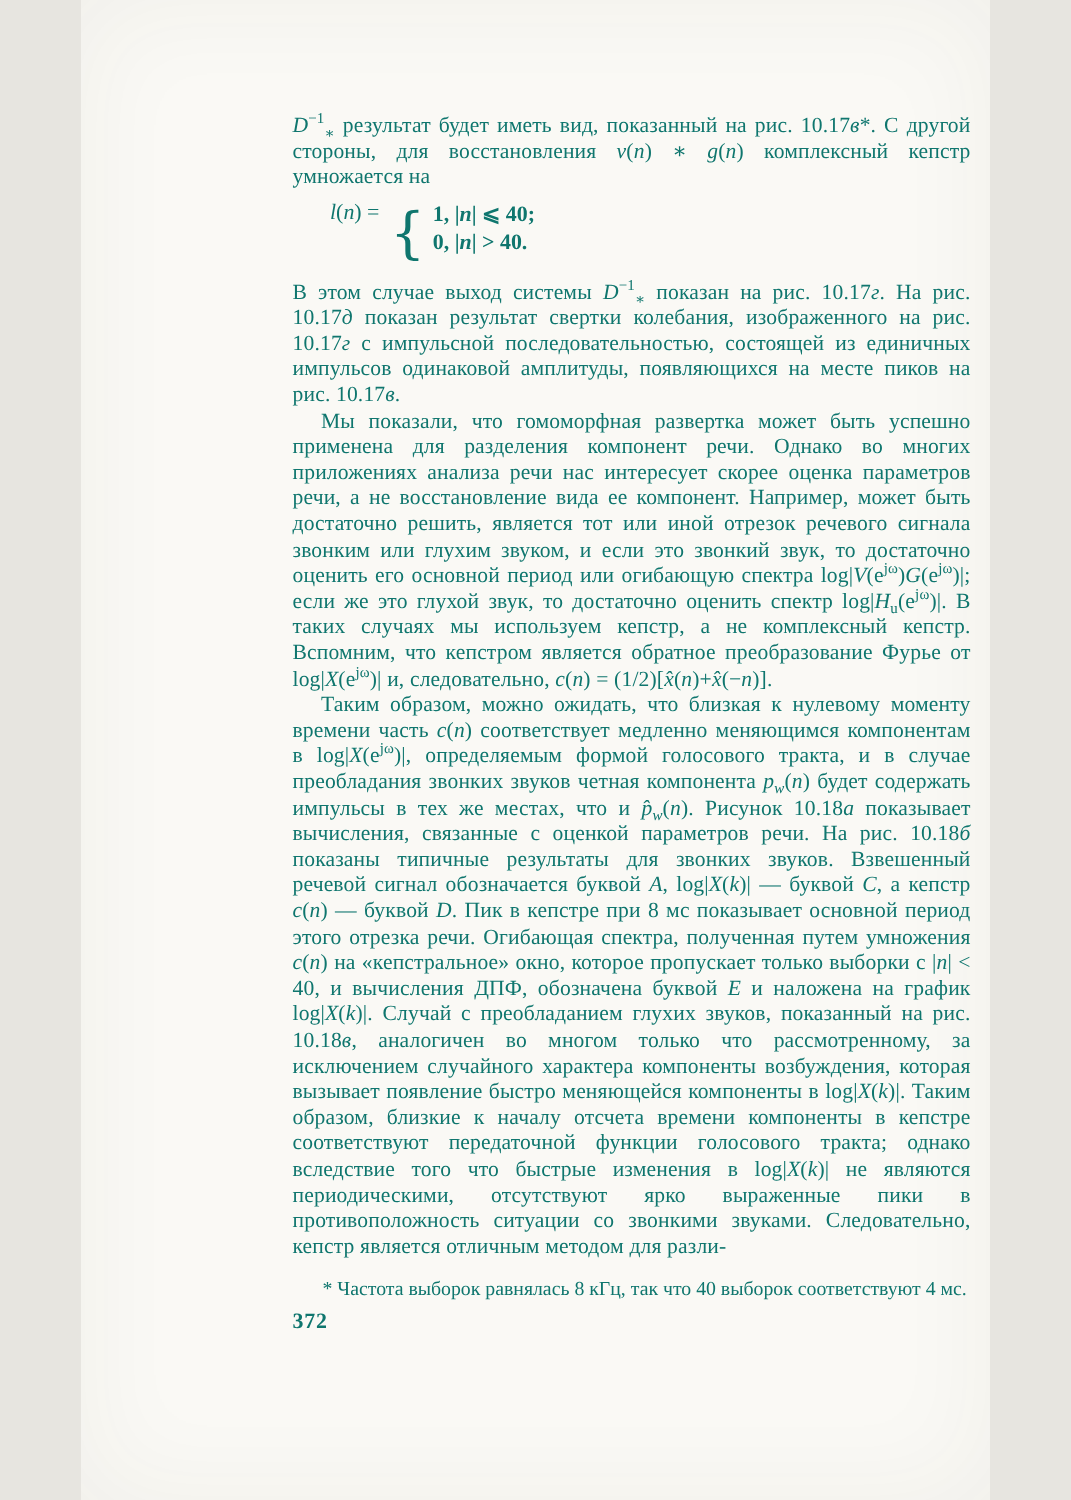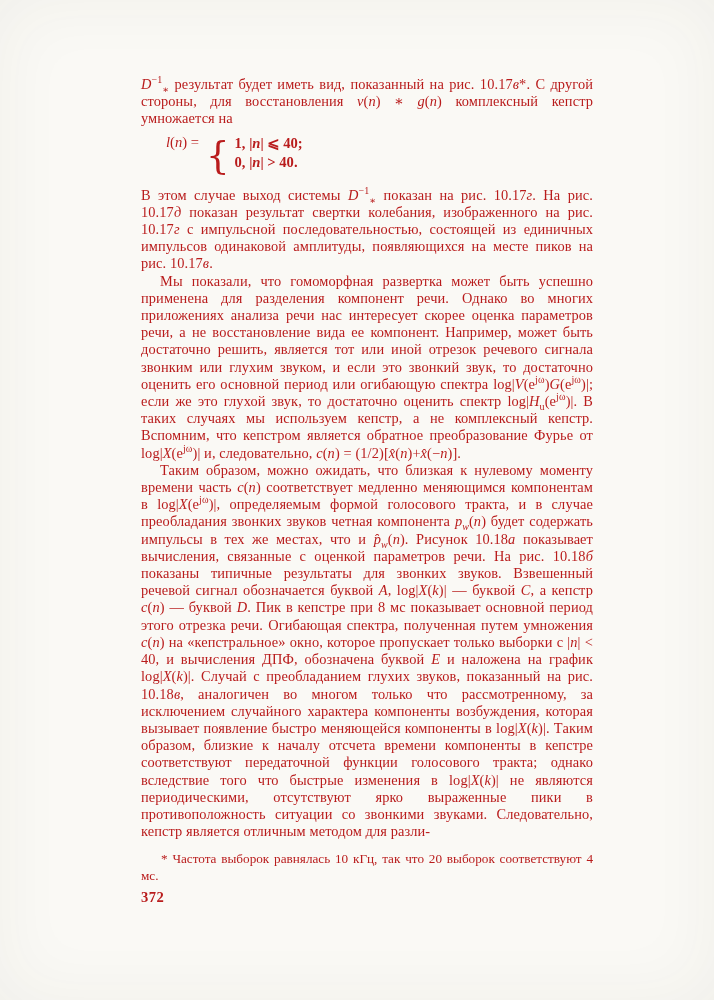--- a/index.html
+++ b/index.html
@@ -2,25 +2,25 @@
 <html><head>
 <meta charset="utf-8">
 <style>
   html, body { margin: 0; padding: 0; }
   body {
     background: #e7e5e0;
     font-family: "Liberation Serif", "DejaVu Serif", serif;
   }
   .page {
     position: relative;
-    width: 714px;
+    width: 606px;
     height: 1000px;
     margin: 0 auto;
     background: #faf9f5;
-    color: #b91c1c;
+    color: #0f766e;
     overflow: hidden;
     box-shadow: inset 0 0 70px rgba(60,50,30,0.05);
   }
   .textblock {
     position: absolute;
     left: 141px;
     top: 76px;
     width: 452px;
   }
   p.body {
@@ -84,18 +84,18 @@
         <span>0, |<i>n</i>| &gt; 40.</span>
       </span>
     </div>
 
     <p class="body">В этом случае выход системы <i>D</i><sup>−1</sup><sub>∗</sub> показан на рис. 10.17<i>г</i>. На рис. 10.17<i>д</i> показан результат свертки колебания, изображенного на рис. 10.17<i>г</i> с импульсной последовательностью, состоящей из единичных импульсов одинаковой амплитуды, появляющихся на месте пиков на рис. 10.17<i>в</i>.</p>
 
     <p class="body indent">Мы показали, что гомоморфная развертка может быть успешно применена для разделения компонент речи. Однако во многих приложениях анализа речи нас интересует скорее оценка параметров речи, а не восстановление вида ее компонент. Например, может быть достаточно решить, является тот или иной отрезок речевого сигнала звонким или глухим звуком, и если это звонкий звук, то достаточно оценить его основной период или огибающую спектра log|<i>V</i>(e<sup>jω</sup>)<i>G</i>(e<sup>jω</sup>)|; если же это глухой звук, то достаточно оценить спектр log|<i>H</i><sub>u</sub>(e<sup>jω</sup>)|. В таких случаях мы используем кепстр, а не комплексный кепстр. Вспомним, что кепстром является обратное преобразование Фурье от log|<i>X</i>(e<sup>jω</sup>)| и, следовательно, <i>c</i>(<i>n</i>) = (1/2)[<i>x̂</i>(<i>n</i>)+<i>x̂</i>(−<i>n</i>)].</p>
 
     <p class="body indent">Таким образом, можно ожидать, что близкая к нулевому моменту времени часть <i>c</i>(<i>n</i>) соответствует медленно меняющимся компонентам в log|<i>X</i>(e<sup>jω</sup>)|, определяемым формой голосового тракта, и в случае преобладания звонких звуков четная компонента <i>p<sub>w</sub></i>(<i>n</i>) будет содержать импульсы в тех же местах, что и <i>p̂<sub>w</sub></i>(<i>n</i>). Рисунок 10.18<i>а</i> показывает вычисления, связанные с оценкой параметров речи. На рис. 10.18<i>б</i> показаны типичные результаты для звонких звуков. Взвешенный речевой сигнал обозначается буквой <i>A</i>, log|<i>X</i>(<i>k</i>)| — буквой <i>C</i>, а кепстр <i>c</i>(<i>n</i>) — буквой <i>D</i>. Пик в кепстре при 8 мс показывает основной период этого отрезка речи. Огибающая спектра, полученная путем умножения <i>c</i>(<i>n</i>) на «кепстральное» окно, которое пропускает только выборки с |<i>n</i>| &lt; 40, и вычисления ДПФ, обозначена буквой <i>E</i> и наложена на график log|<i>X</i>(<i>k</i>)|. Случай с преобладанием глухих звуков, показанный на рис. 10.18<i>в</i>, аналогичен во многом только что рассмотренному, за исключением случайного характера компоненты возбуждения, которая вызывает появление быстро меняющейся компоненты в log|<i>X</i>(<i>k</i>)|. Таким образом, близкие к началу отсчета времени компоненты в кепстре соответствуют передаточной функции голосового тракта; однако вследствие того что быстрые изменения в log|<i>X</i>(<i>k</i>)| не являются периодическими, отсутствуют ярко выраженные пики в противоположность ситуации со звонкими звуками. Следовательно, кепстр является отличным методом для разли-</p>
 
-    <div class="footnote">* Частота выборок равнялась 10 кГц, так что 20 выборок соответствуют 4 мс.</div>
+    <div class="footnote">* Частота выборок равнялась 8 кГц, так что 40 выборок соответствуют 4 мс.</div>
 
     <div class="page-number">372</div>
 
   </div>
 </div>
 
 </body></html>

